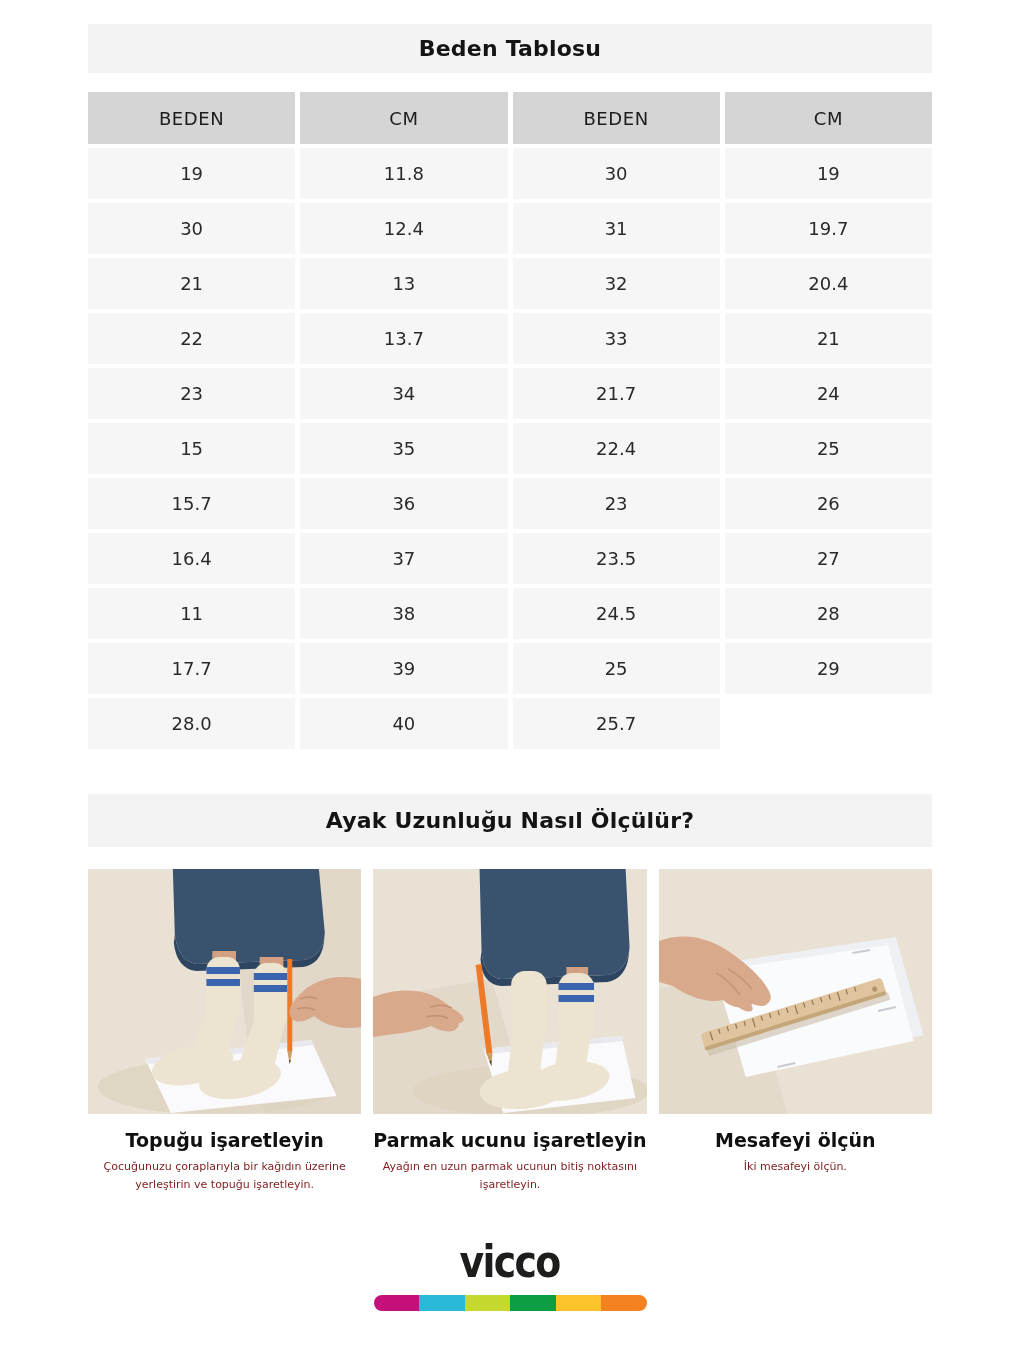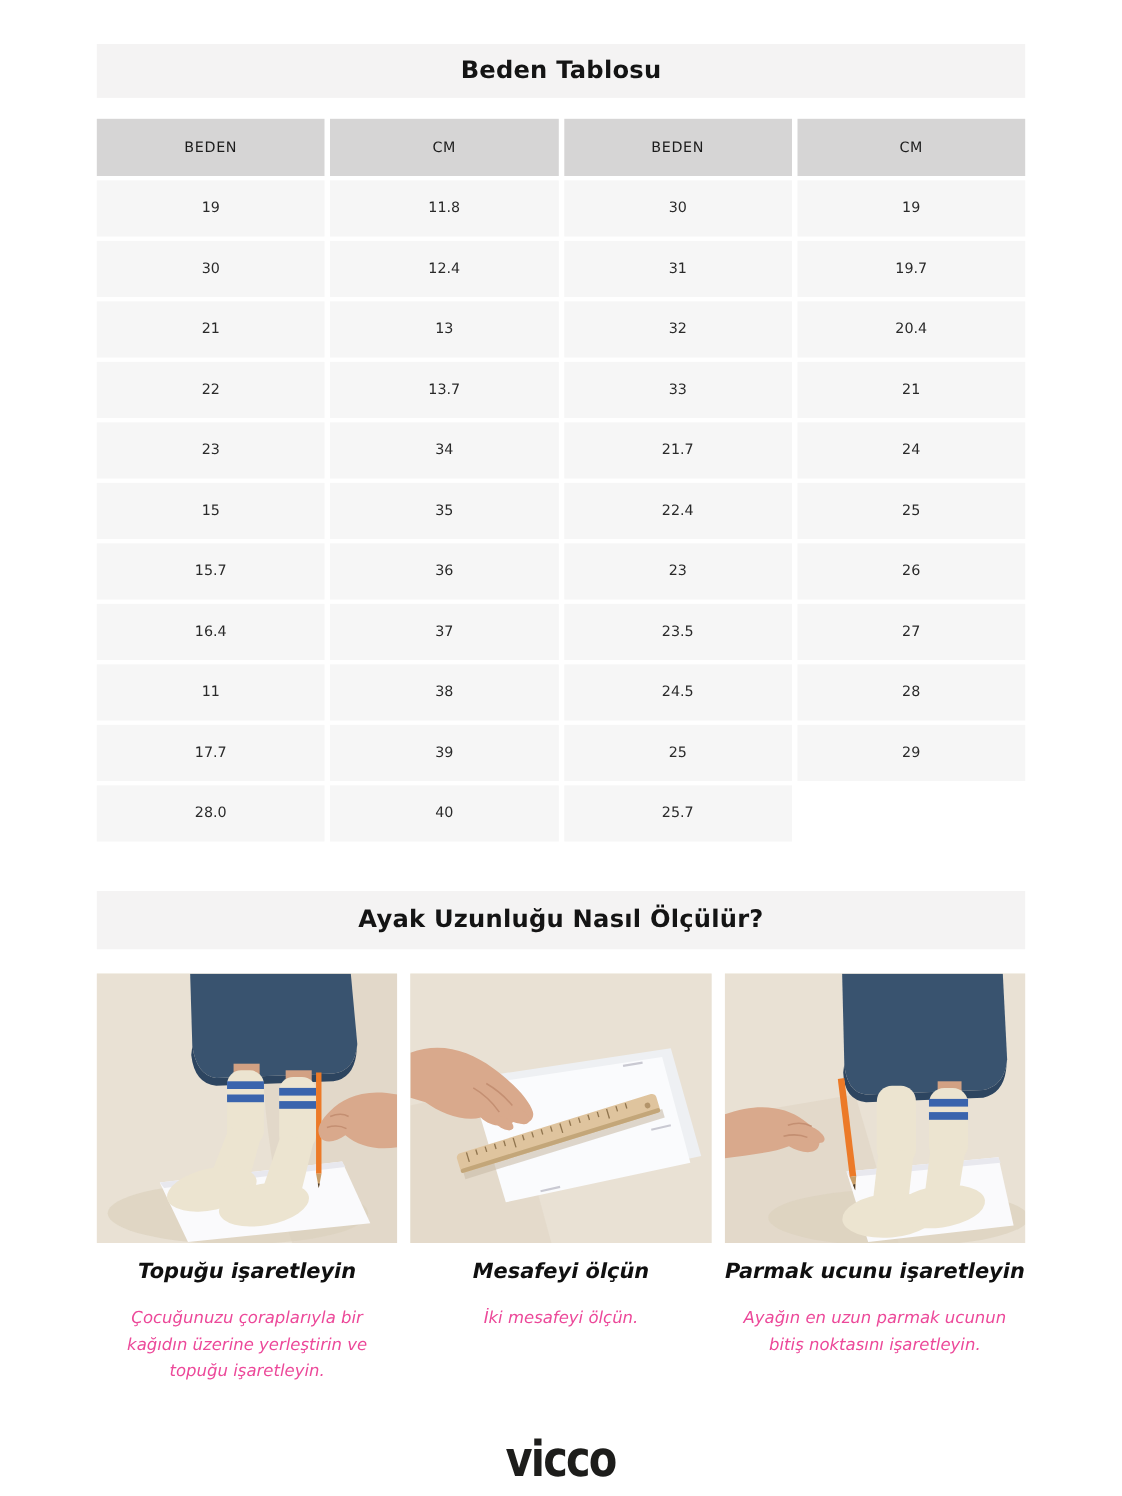--- a/index.html
+++ b/index.html
@@ -3,21 +3,21 @@
 <meta charset="utf-8">
 <style>
   * { box-sizing: border-box; margin: 0; padding: 0; }
   html, body { width: 1020px; height: 1360px; }
   body {
     background: #ffffff;
     font-family: "DejaVu Sans", "Liberation Sans", sans-serif;
     color: #1e1e1e;
     overflow: hidden;
   }
-  .page { width: 1020px; height: 1360px; padding-top: 40px; }
+  .page { width: 1020px; height: 1360px; padding-top: 24px; }
   .content { width: 844px; margin: 0 auto; }
 
   
   .section-bar {
     background: #f4f3f3;
     height: 49px;
     display: flex;
     align-items: center;
     justify-content: center;
     font-size: 22px;
@@ -33,58 +33,57 @@
     display: grid;
     grid-template-columns: repeat(4, 1fr);
     gap: 4px 5px;
   }
   .size-grid .cell {
     background: #f6f6f6;
     height: 51px;
     display: flex;
     align-items: center;
     justify-content: center;
-    font-size: 13px;
+    font-size: 18px;
     color: #2a2a2a;
   }
   .size-grid .cell.head {
     background: #d6d5d5;
     height: 52px;
     letter-spacing: 0.6px;
     color: #1c1c1c;
   }
 
   
   .steps {
     margin-top: 22px;
     display: grid;
     grid-template-columns: repeat(3, 1fr);
     gap: 12px;
-    font-style: italic;
   }
   .step { text-align: center; }
   .step .photo {
     width: 100%;
     height: 245px;
     display: block;
     background: #e9e1d4;
     overflow: hidden;
   }
   .step .photo svg { width: 100%; height: 100%; display: block; }
   .step-heading {
     margin-top: 15px;
     font-size: 19px;
     font-weight: 800;
     color: #101010;
   }
   .step-desc {
-    margin-top: 19px;
-    font-size: 15px;
+    margin-top: 7px;
+    font-size: 11px;
     line-height: 1.6;
-    color: #ec4899;
+    color: #7f1d1d;
     padding: 0 2px;
   }
 
   
   .footer { margin-top: 46px; text-align: center; }
   .brand {
     display: inline-block;
     font-size: 45px;
     font-weight: 800;
     letter-spacing: -2px;
@@ -202,20 +201,55 @@
           </svg>
         </span>
         <div class="step-heading">Topuğu işaretleyin</div>
         <div class="step-desc">Çocuğunuzu çoraplarıyla bir kağıdın üzerine yerleştirin ve topuğu işaretleyin.</div>
       </div>
 
       <div class="step">
         <span class="photo">
           <svg viewBox="0 0 277 245" preserveAspectRatio="none">
             <rect width="277" height="245" fill="#e9e1d4"></rect>
+            <path d="M0,130 L120,110 L160,245 L0,245 Z" fill="#ddd2c0" opacity="0.5"></path>
+            <ellipse cx="160" cy="222" rx="120" ry="26" fill="#dcd1be" opacity="0.7"></ellipse>
+            <polygon points="112,180 252,167 266,229 132,244" fill="#fafafc"></polygon>
+            <polygon points="112,180 252,167 254,172 115,185" fill="#e8e8ee"></polygon>
+            <path d="M108,0 L256,0 L260,78 Q258,102 238,106 L130,110 Q112,108 110,82 Z" fill="#39536f"></path>
+            <path d="M110,82 Q112,108 130,110 L238,106 Q258,102 260,78 L259,88 Q256,109 238,113 L130,117 Q110,115 109,90 Z" fill="#2d4560"></path>
+            <rect x="196" y="98" width="22" height="20" fill="#d2a183"></rect>
+            <g fill="#ece4d0">
+              <rect x="140" y="102" width="36" height="72" rx="14"></rect>
+              <path d="M142,158 L174,162 L168,216 L136,210 Z"></path>
+              <ellipse cx="152" cy="220" rx="44" ry="20" transform="rotate(-5 152 220)"></ellipse>
+            </g>
+            <g fill="#ece4d0">
+              <rect x="188" y="104" width="36" height="66" rx="14"></rect>
+              <path d="M190,154 L222,158 L214,208 L184,202 Z"></path>
+              <ellipse cx="198" cy="212" rx="42" ry="19" transform="rotate(-8 198 212)"></ellipse>
+            </g>
+            <rect x="188" y="114" width="36" height="7" fill="#3a64ad"></rect>
+            <rect x="188" y="126" width="36" height="7" fill="#3a64ad"></rect>
+            <polygon points="104,96 110,95 121,184 115,185" fill="#ec7a28"></polygon>
+            <polygon points="115,185 121,184 120,197" fill="#c99f69"></polygon>
+            <polygon points="118,192 120,191.4 120,197" fill="#4a3a2a"></polygon>
+            <path d="M0,128 C30,117 56,121 72,133 C84,141 90,150 86,158 C82,165 69,163 59,157 C45,163 20,165 0,168 Z" fill="#d9a98c"></path>
+            <ellipse cx="80" cy="146" rx="13" ry="6" fill="#d9a98c" transform="rotate(28 80 146)"></ellipse>
+            <path d="M58,138 Q70,134 80,139 M54,148 Q66,145 76,149" stroke="#c48f72" stroke-width="1.4" fill="none"></path>
+          </svg>
+        </span>
+        <div class="step-heading">Parmak ucunu işaretleyin</div>
+        <div class="step-desc">Ayağın en uzun parmak ucunun bitiş noktasını işaretleyin.</div>
+      </div>
+
+      <div class="step">
+        <span class="photo">
+          <svg viewBox="0 0 277 245" preserveAspectRatio="none">
+            <rect width="277" height="245" fill="#e9e1d4"></rect>
             <path d="M0,120 L90,100 L130,245 L0,245 Z" fill="#ddd2c0" opacity="0.45"></path>
             <polygon points="64,94 240,68 268,166 98,202" fill="#eef0f3"></polygon>
             <polygon points="56,102 232,76 258,172 88,208" fill="#fafbfd"></polygon>
             <line x1="196" y1="84" x2="214" y2="81" stroke="#c9c9d2" stroke-width="2"></line>
             <line x1="222" y1="142" x2="240" y2="138" stroke="#c9c9d2" stroke-width="2"></line>
             <line x1="120" y1="198" x2="138" y2="194" stroke="#c9c9d2" stroke-width="2"></line>
             <g transform="rotate(-17 150 142)">
               <rect x="42" y="148" width="192" height="8" fill="#c9bda9" opacity="0.6"></rect>
               <rect x="40" y="132" width="192" height="18" rx="4" fill="#dfc49e"></rect>
               <rect x="40" y="146" width="192" height="4" rx="2" fill="#c3a679"></rect>
@@ -244,55 +278,20 @@
             <path d="M0,72 C28,62 54,70 76,86 C98,102 110,116 113,126 C115,135 105,139 95,135 C86,141 73,139 65,131 C49,135 28,127 14,117 L0,113 Z" fill="#d9a98c"></path>
             <ellipse cx="100" cy="129" rx="11" ry="6" fill="#d9a98c" transform="rotate(35 100 129)"></ellipse>
             <ellipse cx="86" cy="136" rx="10" ry="5" fill="#d9a98c" transform="rotate(30 86 136)"></ellipse>
             <path d="M70,100 Q84,108 94,120 M58,104 Q72,112 82,126" stroke="#c48f72" stroke-width="1.4" fill="none"></path>
           </svg>
         </span>
         <div class="step-heading">Mesafeyi ölçün</div>
         <div class="step-desc">İki mesafeyi ölçün.</div>
       </div>
 
-      <div class="step">
-        <span class="photo">
-          <svg viewBox="0 0 277 245" preserveAspectRatio="none">
-            <rect width="277" height="245" fill="#e9e1d4"></rect>
-            <path d="M0,130 L120,110 L160,245 L0,245 Z" fill="#ddd2c0" opacity="0.5"></path>
-            <ellipse cx="160" cy="222" rx="120" ry="26" fill="#dcd1be" opacity="0.7"></ellipse>
-            <polygon points="112,180 252,167 266,229 132,244" fill="#fafafc"></polygon>
-            <polygon points="112,180 252,167 254,172 115,185" fill="#e8e8ee"></polygon>
-            <path d="M108,0 L256,0 L260,78 Q258,102 238,106 L130,110 Q112,108 110,82 Z" fill="#39536f"></path>
-            <path d="M110,82 Q112,108 130,110 L238,106 Q258,102 260,78 L259,88 Q256,109 238,113 L130,117 Q110,115 109,90 Z" fill="#2d4560"></path>
-            <rect x="196" y="98" width="22" height="20" fill="#d2a183"></rect>
-            <g fill="#ece4d0">
-              <rect x="140" y="102" width="36" height="72" rx="14"></rect>
-              <path d="M142,158 L174,162 L168,216 L136,210 Z"></path>
-              <ellipse cx="152" cy="220" rx="44" ry="20" transform="rotate(-5 152 220)"></ellipse>
-            </g>
-            <g fill="#ece4d0">
-              <rect x="188" y="104" width="36" height="66" rx="14"></rect>
-              <path d="M190,154 L222,158 L214,208 L184,202 Z"></path>
-              <ellipse cx="198" cy="212" rx="42" ry="19" transform="rotate(-8 198 212)"></ellipse>
-            </g>
-            <rect x="188" y="114" width="36" height="7" fill="#3a64ad"></rect>
-            <rect x="188" y="126" width="36" height="7" fill="#3a64ad"></rect>
-            <polygon points="104,96 110,95 121,184 115,185" fill="#ec7a28"></polygon>
-            <polygon points="115,185 121,184 120,197" fill="#c99f69"></polygon>
-            <polygon points="118,192 120,191.4 120,197" fill="#4a3a2a"></polygon>
-            <path d="M0,128 C30,117 56,121 72,133 C84,141 90,150 86,158 C82,165 69,163 59,157 C45,163 20,165 0,168 Z" fill="#d9a98c"></path>
-            <ellipse cx="80" cy="146" rx="13" ry="6" fill="#d9a98c" transform="rotate(28 80 146)"></ellipse>
-            <path d="M58,138 Q70,134 80,139 M54,148 Q66,145 76,149" stroke="#c48f72" stroke-width="1.4" fill="none"></path>
-          </svg>
-        </span>
-        <div class="step-heading">Parmak ucunu işaretleyin</div>
-        <div class="step-desc">Ayağın en uzun parmak ucunun bitiş noktasını işaretleyin.</div>
-      </div>
-
     </div>
 
     <div class="footer">
       <div class="brand">vicco</div>
       <div class="brand-bar">
           <div class="seg" style="background: rgb(196, 16, 120);"></div>
           <div class="seg" style="background: rgb(41, 184, 216);"></div>
           <div class="seg" style="background: rgb(197, 216, 45);"></div>
           <div class="seg" style="background: rgb(13, 158, 68);"></div>
           <div class="seg" style="background: rgb(252, 195, 43);"></div>

